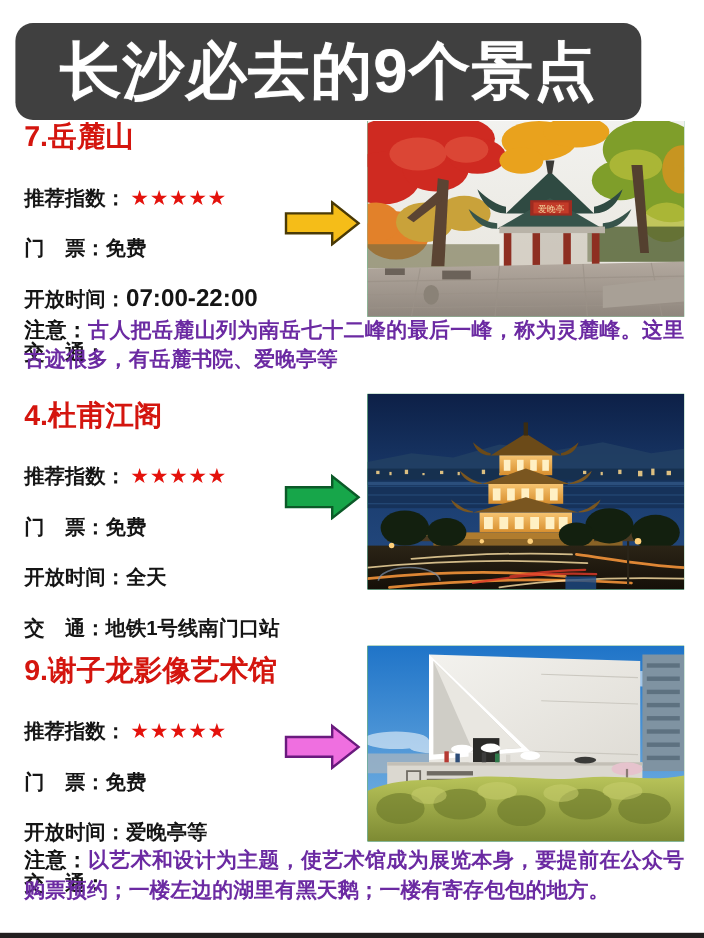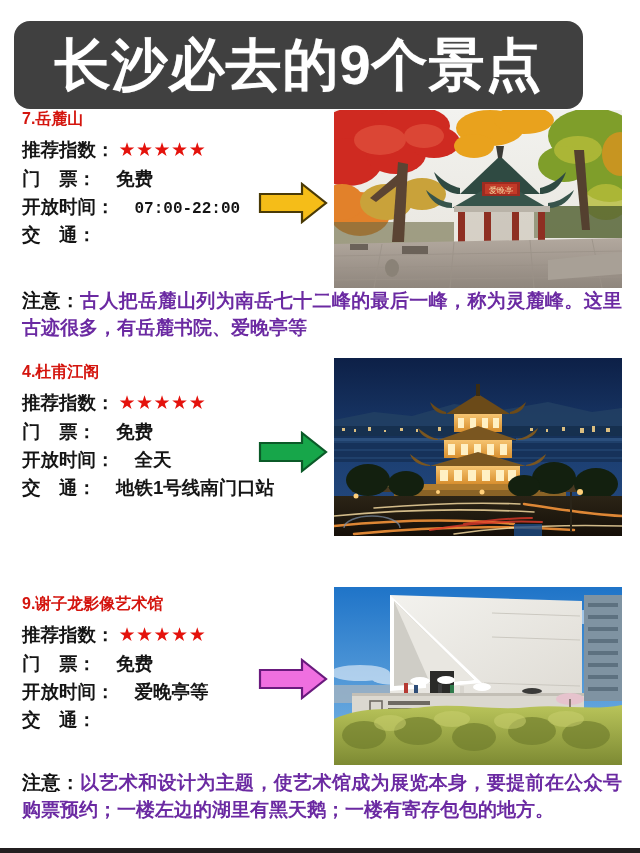--- a/index.html
+++ b/index.html
@@ -27,41 +27,41 @@
     line-height: 1;
     white-space: nowrap;
     text-shadow: 0 0 1px rgba(255,255,255,.5);
   }
 
   
   .section { position: absolute; left: 0; width: 640px; }
   .sec-left { position: absolute; left: 22px; top: 0; width: 300px; }
   .sec-title {
     color: #d4150e;
-    font-size: 16px;
+    font-size: 26px;
     font-weight: 700;
     line-height: 1.15;
     white-space: nowrap;
     margin-bottom: 8px;
   }
   .row {
     font-size: 18.5px;
     font-weight: 700;
     color: #151515;
     line-height: 1.52;
     white-space: nowrap;
     display: flex;
     align-items: baseline;
   }
-  .row .lbl { flex: none; }
-  .row .val { margin-left: 20px; }
+  .row .lbl { flex: none; margin-top: 18px; }
+  .row .val { margin-left: 0; }
   .row .val.serif {
-    font-family: Liberation Mono, monospace;
+    font-family: Liberation Sans, sans-serif;
     font-weight: 700;
-    font-size: 16px;
+    font-size: 22px;
   }
   .stars {
     color: #e4120c;
     font-size: 19px;
     letter-spacing: 0.5px;
     margin-left: 4px;
     line-height: 1;
   }
 
   

